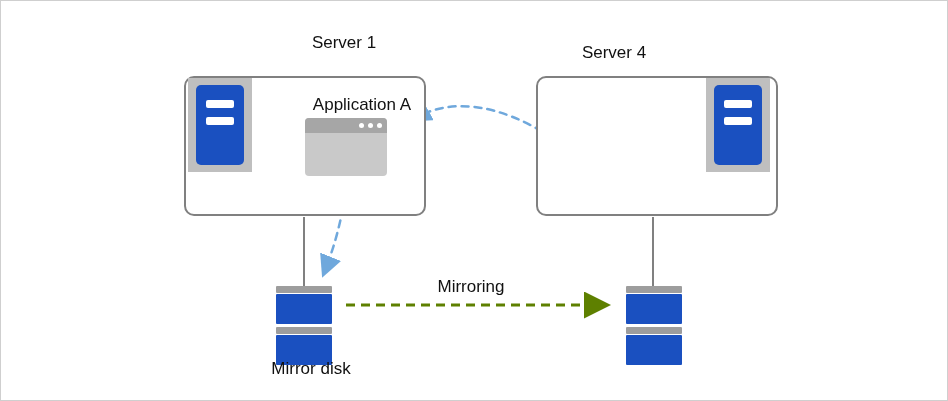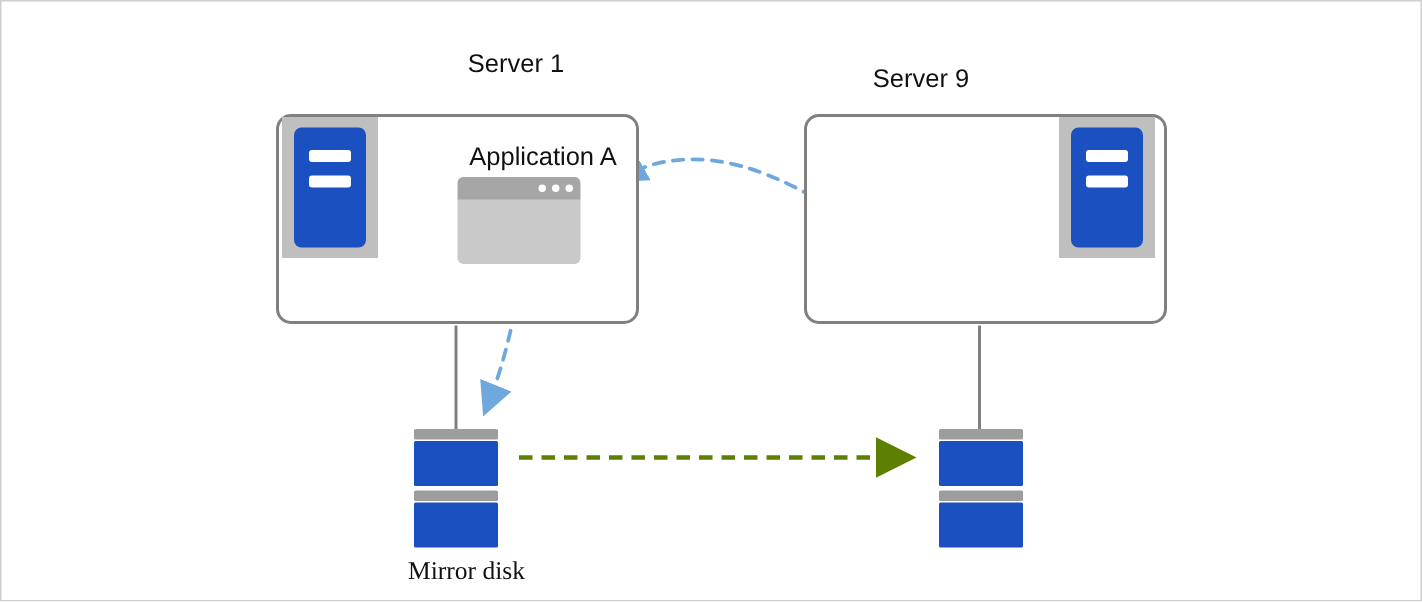--- a/index.html
+++ b/index.html
@@ -27,21 +27,21 @@
     border: 2px solid var(--box-border); border-radius: 10px;
   }
   #server1-box { left: 183px; top: 75px; }
   #server2-box { left: 535px; top: 75px; }
 
   #server1-label { left: 283px; top: 31px; width: 120px; }
   #server2-label { left: 553px; top: 41px; width: 120px; }
   #app-label     { left: 296px; top: 93px; width: 130px; }
   #group-transfer-label { left: 438px; top: 55px; width: 84px; }
   #mirroring-label { left: 415px; top: 275px; width: 110px; }
-  #mirror-disk-label { left: 248px; top: 369px; width: 124px; font-family: Liberation Serif, serif; }
+  #mirror-disk-label { left: 248px; top: 357px; width: 124px; }
 
   .server-icon {
     position: absolute; width: 64px; height: 94px; background: var(--icon-frame);
     display: flex; align-items: center; justify-content: center;
   }
   #server1-icon { left: 187px; top: 77px; }
   #server2-icon { left: 705px; top: 77px; }
   .tower {
     width: 48px; height: 80px; background: var(--server-blue);
     border-radius: 5px; position: relative;
@@ -148,17 +148,18 @@
       <div class="cap"></div>
       <div class="body"></div>
     </div>
     <div class="disk-unit">
       <div class="cap"></div>
       <div class="body"></div>
     </div>
   </div>
 
   <div class="label" id="server1-label">Server 1</div>
-  <div class="label" id="server2-label">Server 9</div>
+  <div class="label" id="server2-label">Server 4</div>
   <div class="label" id="app-label">Application A</div>
+  <div class="label" id="mirroring-label">Mirroring</div>
   <div class="label" id="mirror-disk-label">Mirror disk</div>
 
 </div>
 
 </body></html>

